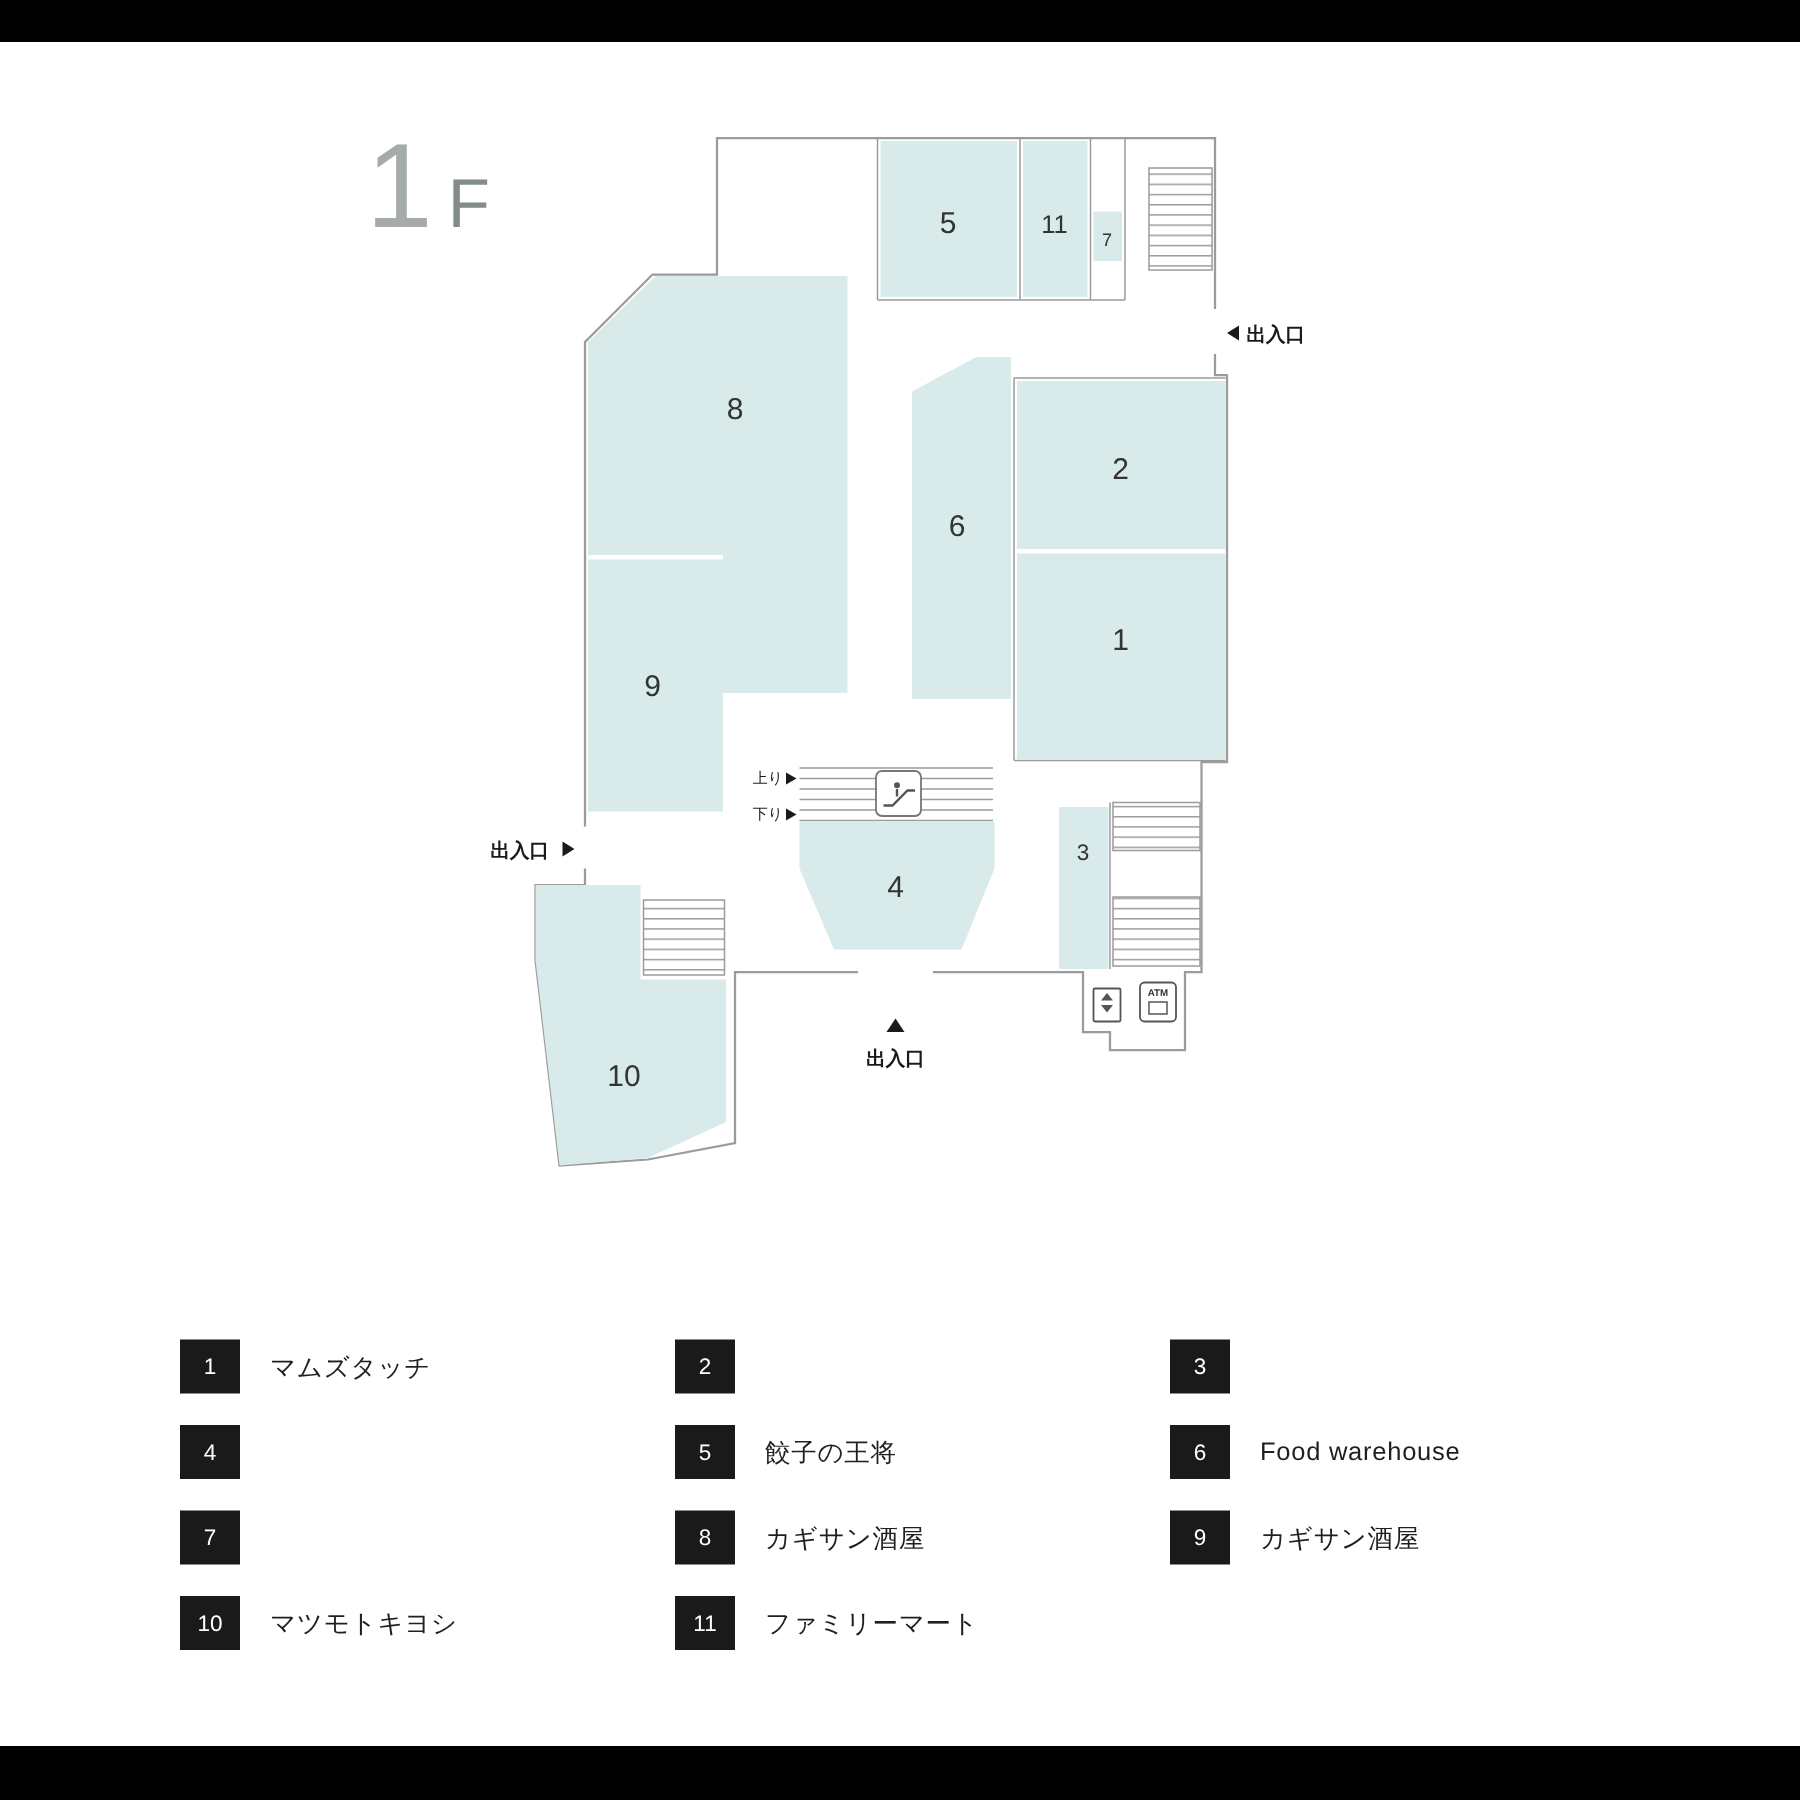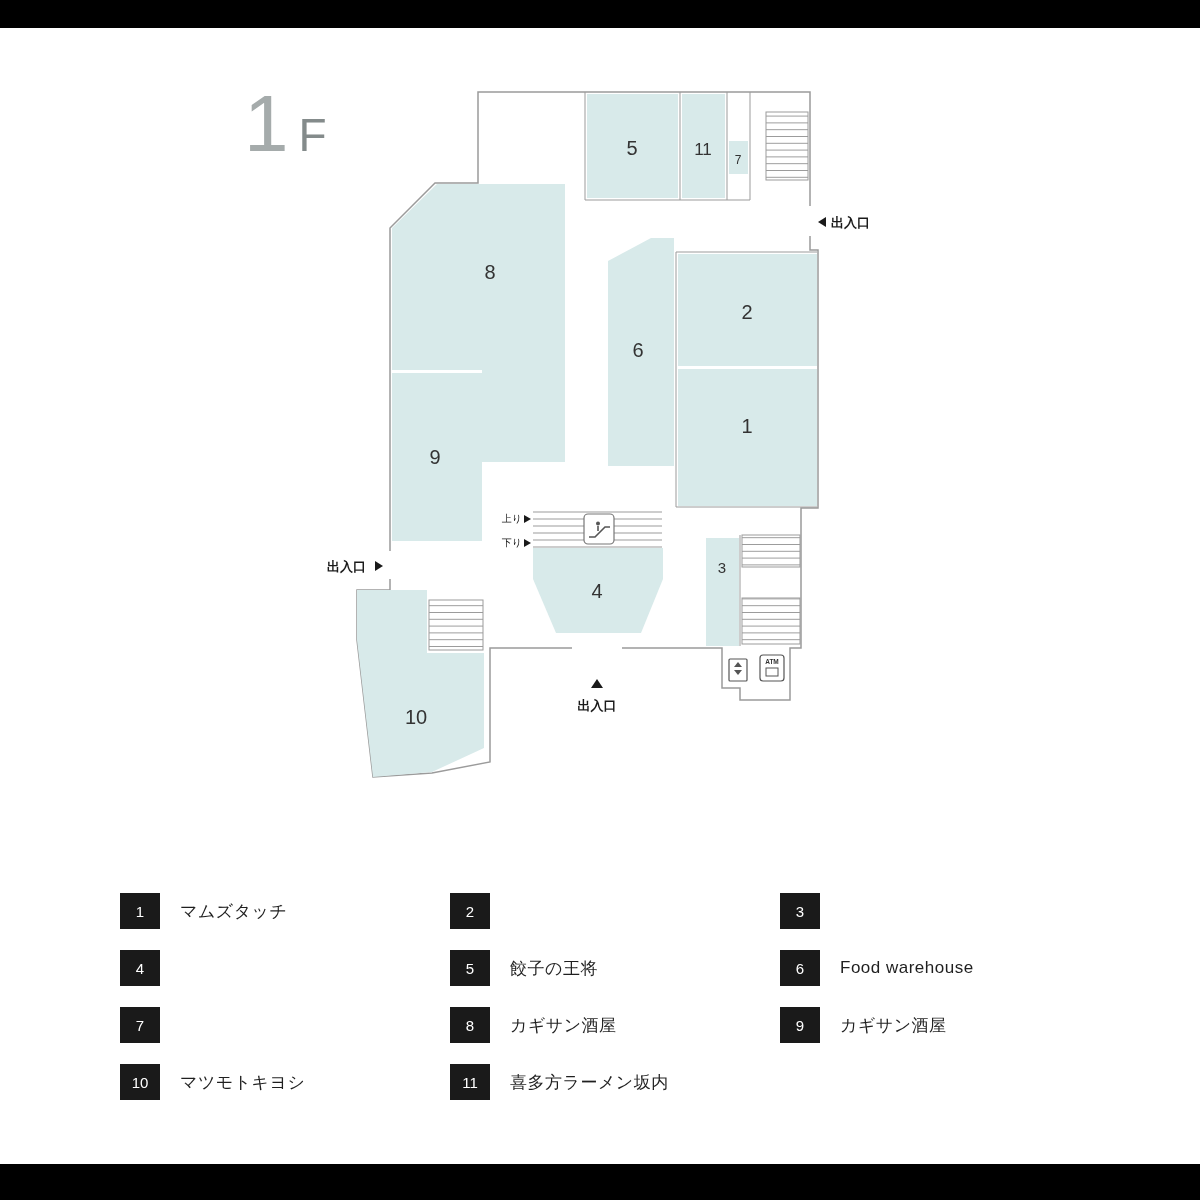--- a/index.html
+++ b/index.html
@@ -167,21 +167,21 @@
   <div class="lg-row" style="left:450px;top:950px;">
     <div class="lg-num">5</div>
     <div class="lg-label">餃子の王将</div>
   </div>
   <div class="lg-row" style="left:450px;top:1007px;">
     <div class="lg-num">8</div>
     <div class="lg-label">カギサン酒屋</div>
   </div>
   <div class="lg-row" style="left:450px;top:1064px;">
     <div class="lg-num">11</div>
-    <div class="lg-label">喜多方ラーメン坂内</div>
+    <div class="lg-label">ファミリーマート</div>
   </div>
 
   <div class="lg-row" style="left:780px;top:893px;">
     <div class="lg-num">3</div>
   </div>
   <div class="lg-row" style="left:780px;top:950px;">
     <div class="lg-num">6</div>
     <div class="lg-label">Food warehouse</div>
   </div>
   <div class="lg-row" style="left:780px;top:1007px;">

